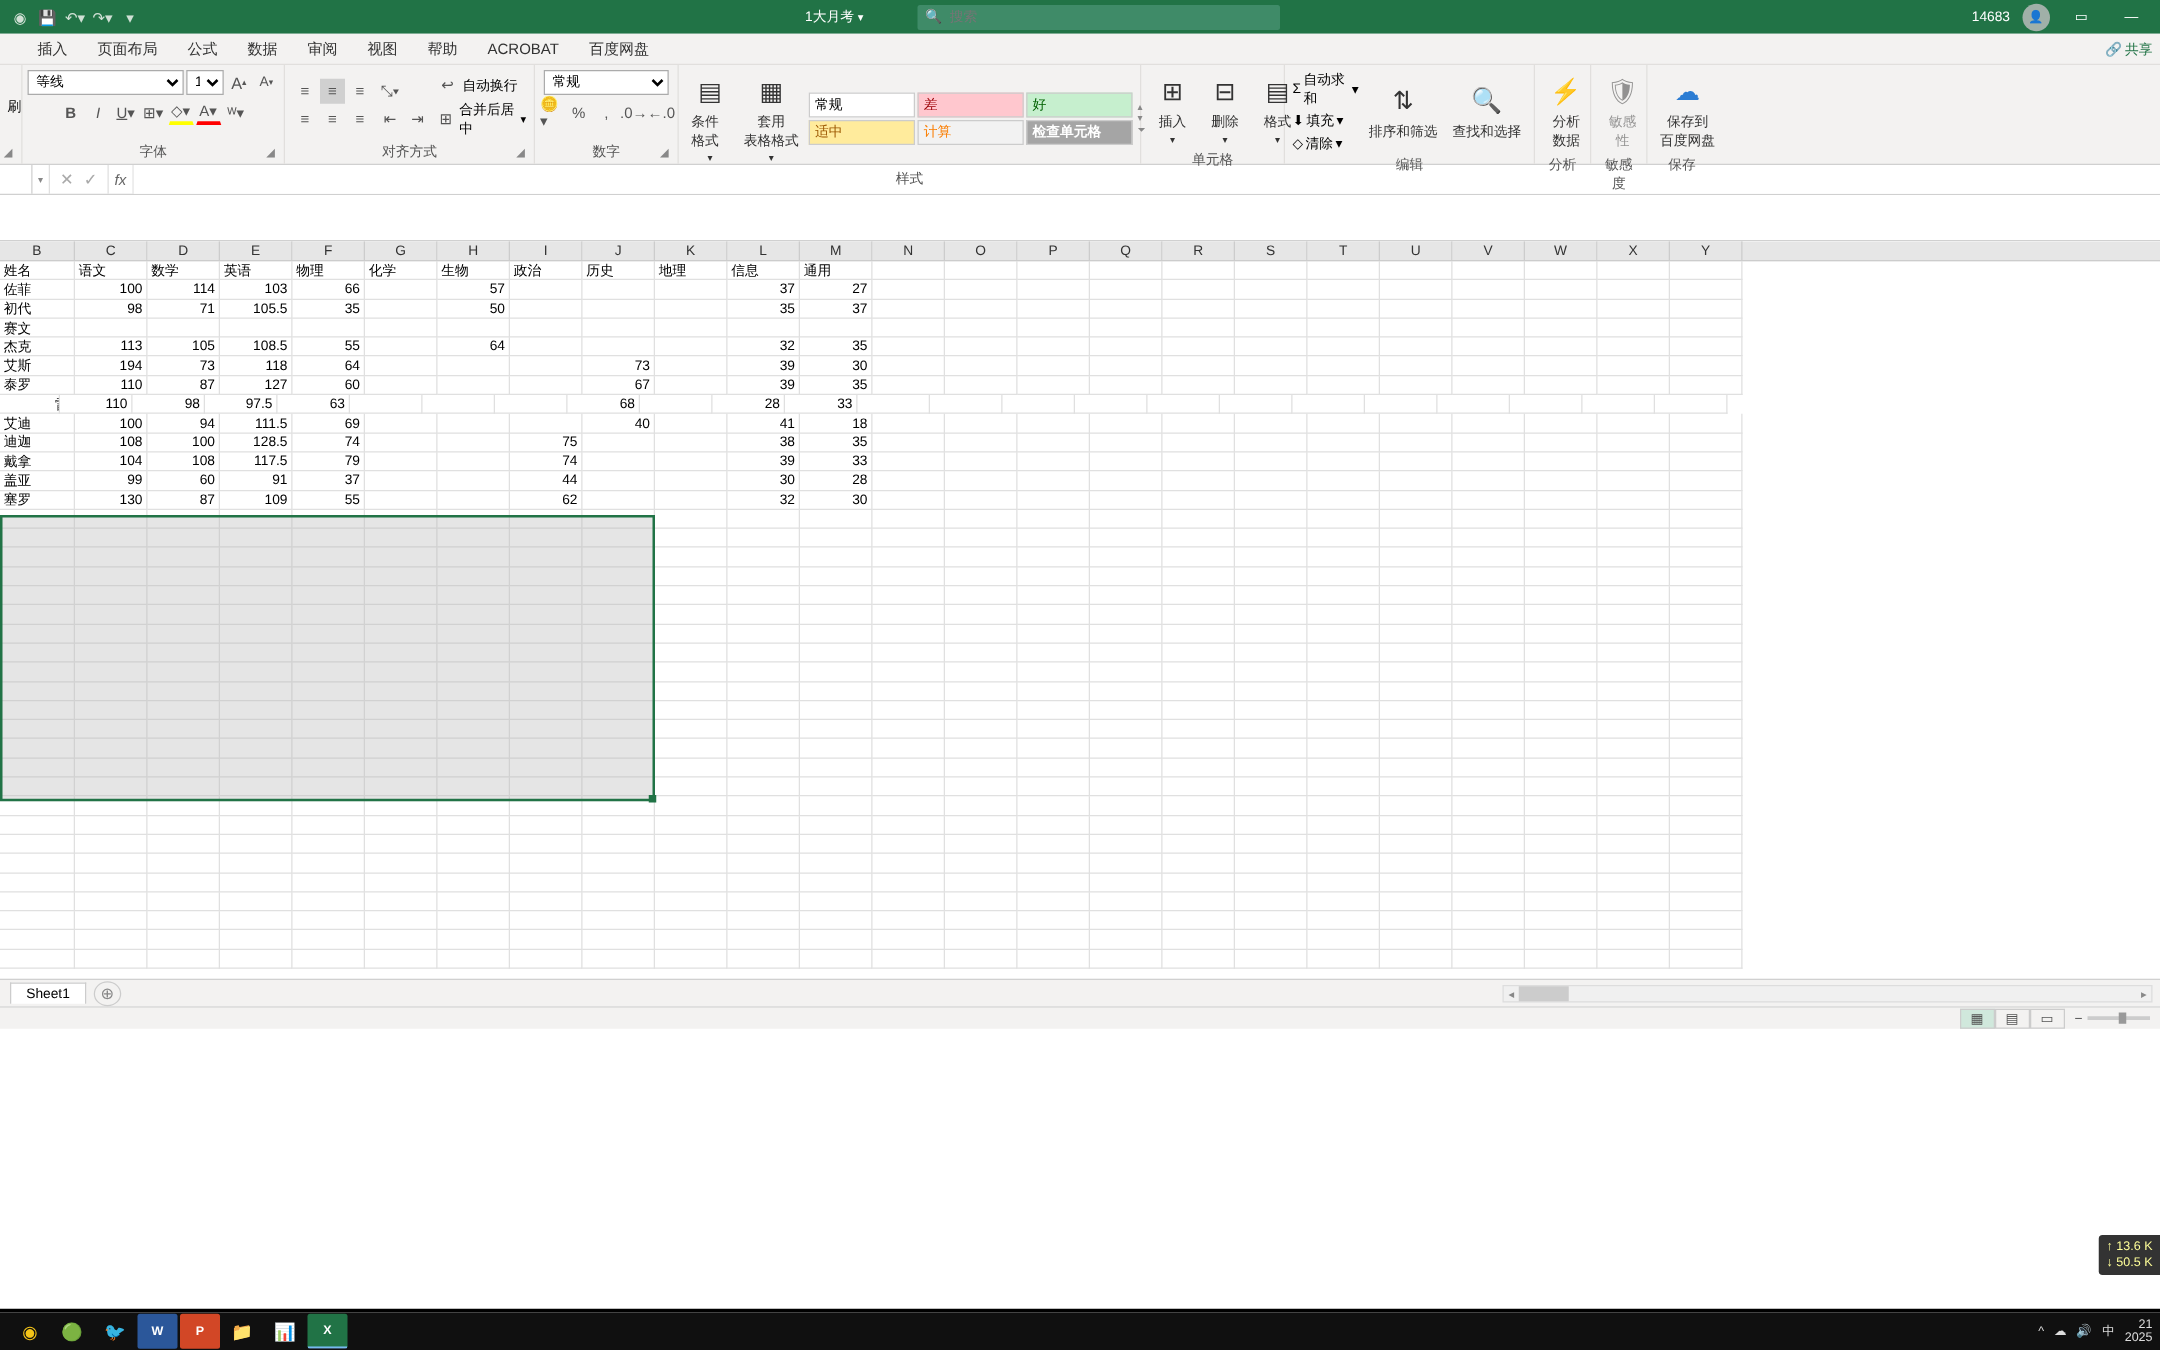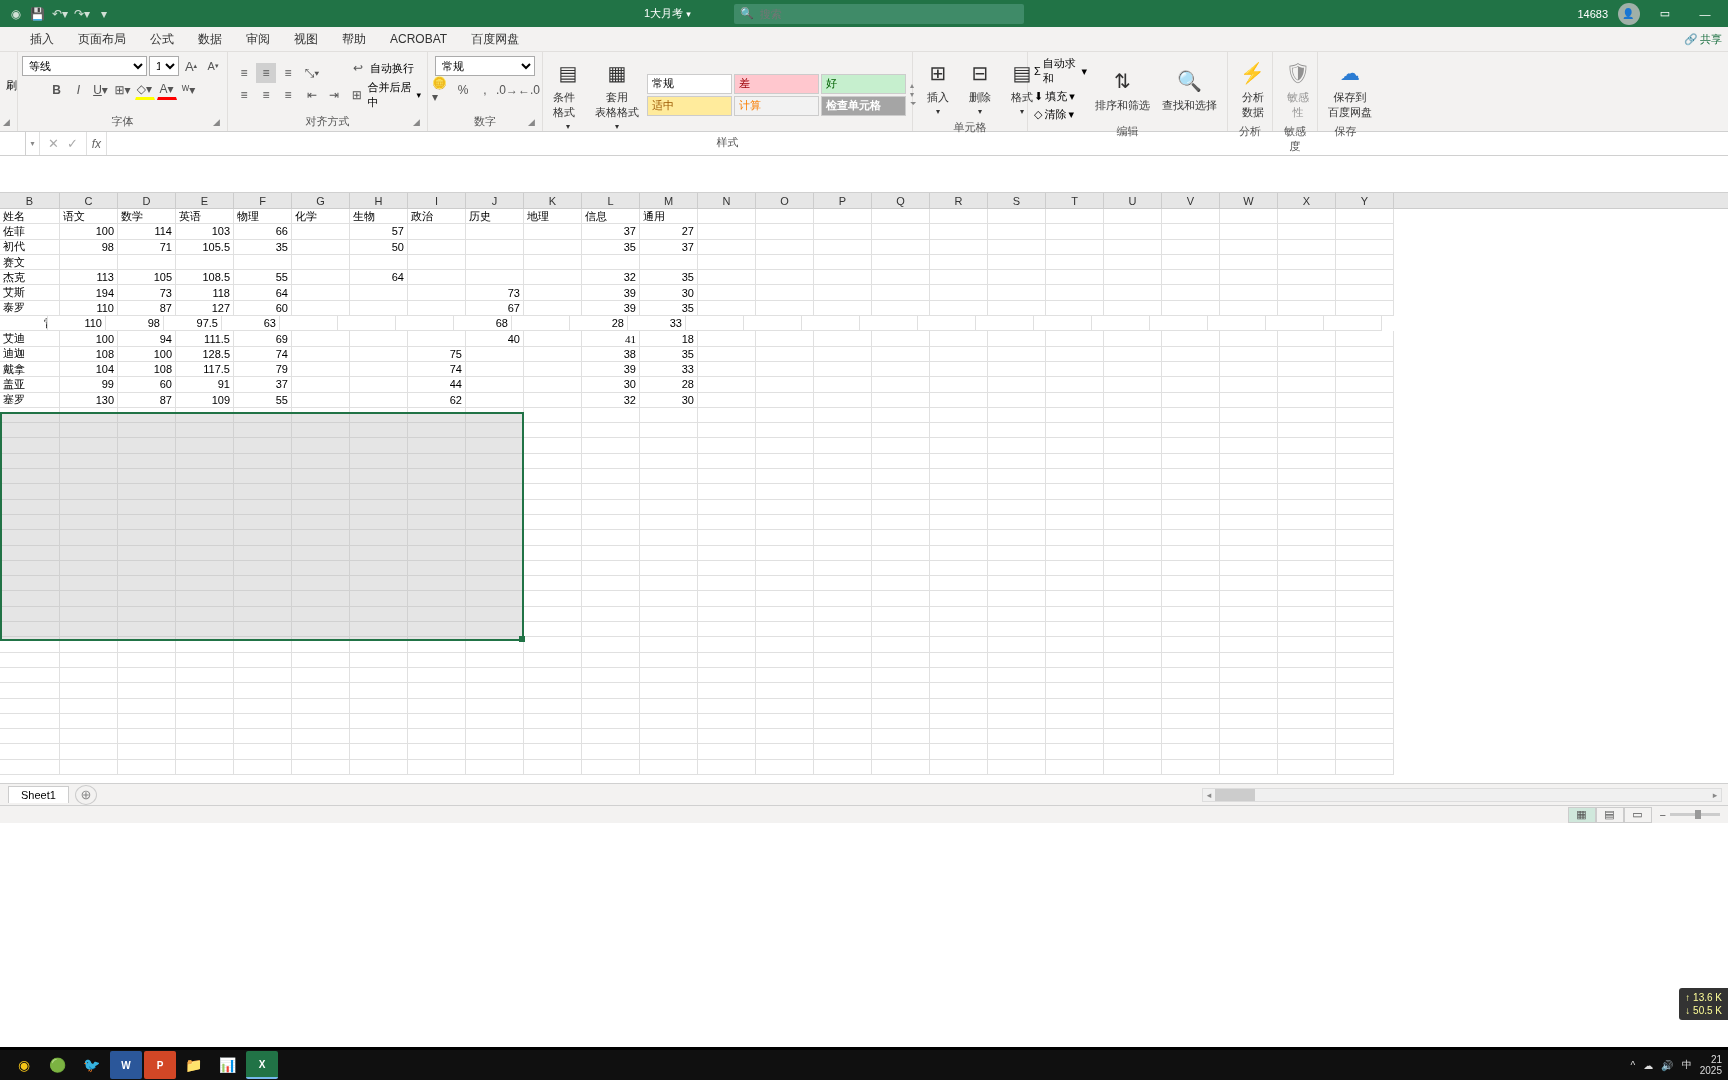--- a/index.html
+++ b/index.html
@@ -592,21 +592,21 @@
         <div class="gcell txt" style="width: 60px;">艾迪</div>
         <div class="gcell num" style="width: 58px;">100</div>
         <div class="gcell num" style="width: 58px;">94</div>
         <div class="gcell num" style="width: 58px;">111.5</div>
         <div class="gcell num" style="width: 58px;">69</div>
         <div class="gcell txt" style="width: 58px;"></div>
         <div class="gcell txt" style="width: 58px;"></div>
         <div class="gcell txt" style="width: 58px;"></div>
         <div class="gcell num" style="width: 58px;">40</div>
         <div class="gcell txt" style="width: 58px;"></div>
-        <div class="gcell num" style="width: 58px; font-family: Liberation Serif, serif;">41</div>
+        <div class="gcell num" style="width: 58px;">41</div>
         <div class="gcell num" style="width: 58px;">18</div>
         <div class="gcell txt" style="width: 58px;"></div>
         <div class="gcell txt" style="width: 58px;"></div>
         <div class="gcell txt" style="width: 58px;"></div>
         <div class="gcell txt" style="width: 58px;"></div>
         <div class="gcell txt" style="width: 58px;"></div>
         <div class="gcell txt" style="width: 58px;"></div>
         <div class="gcell txt" style="width: 58px;"></div>
         <div class="gcell txt" style="width: 58px;"></div>
         <div class="gcell txt" style="width: 58px;"></div>

